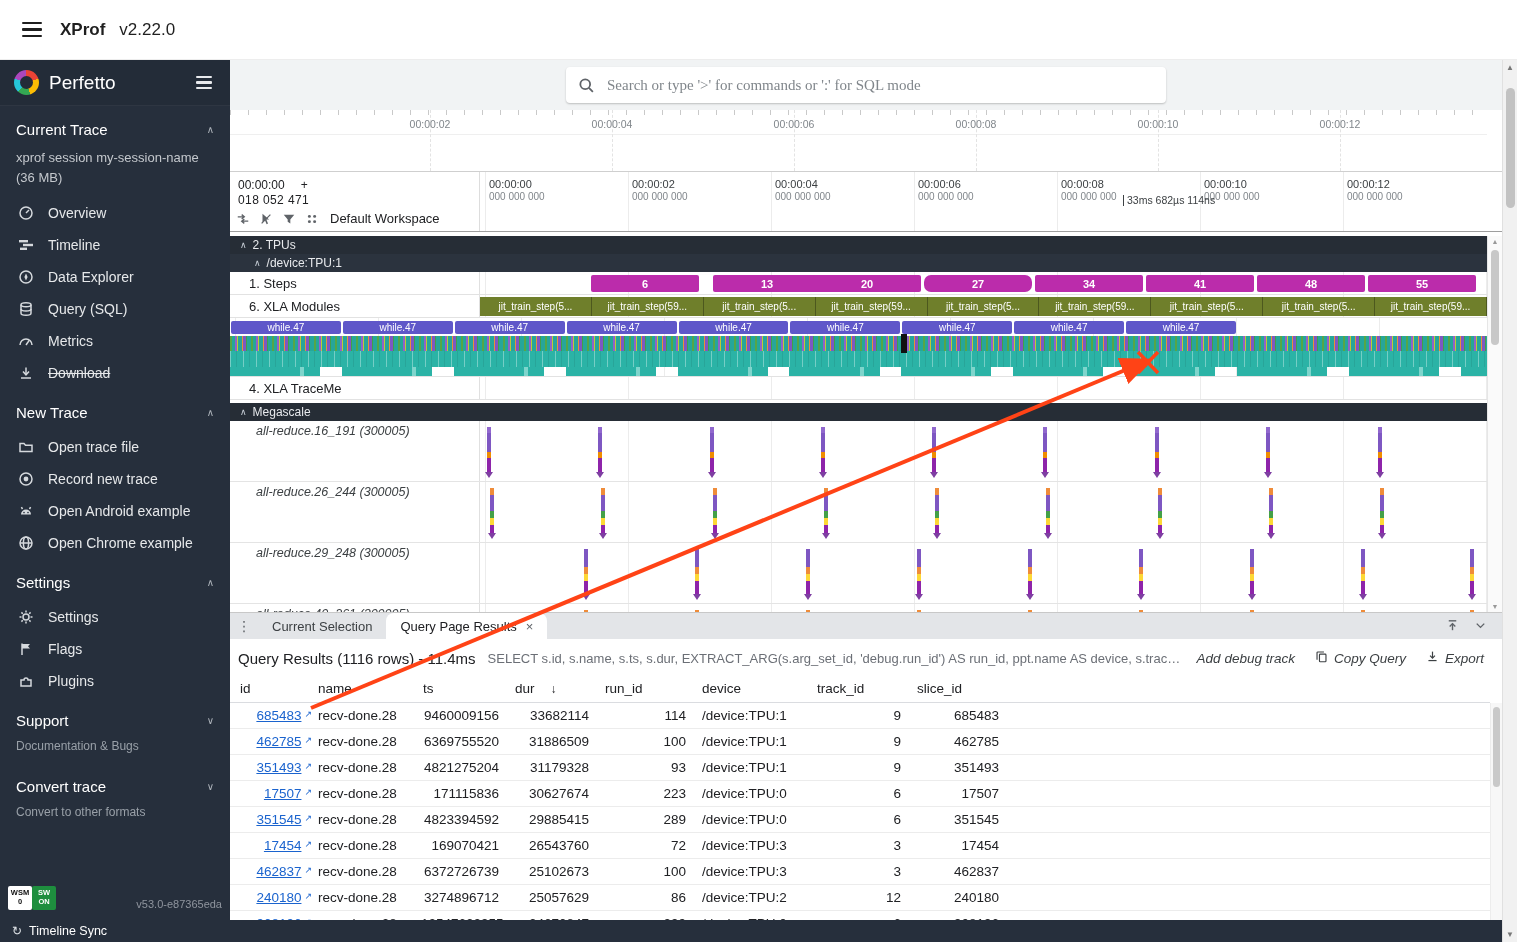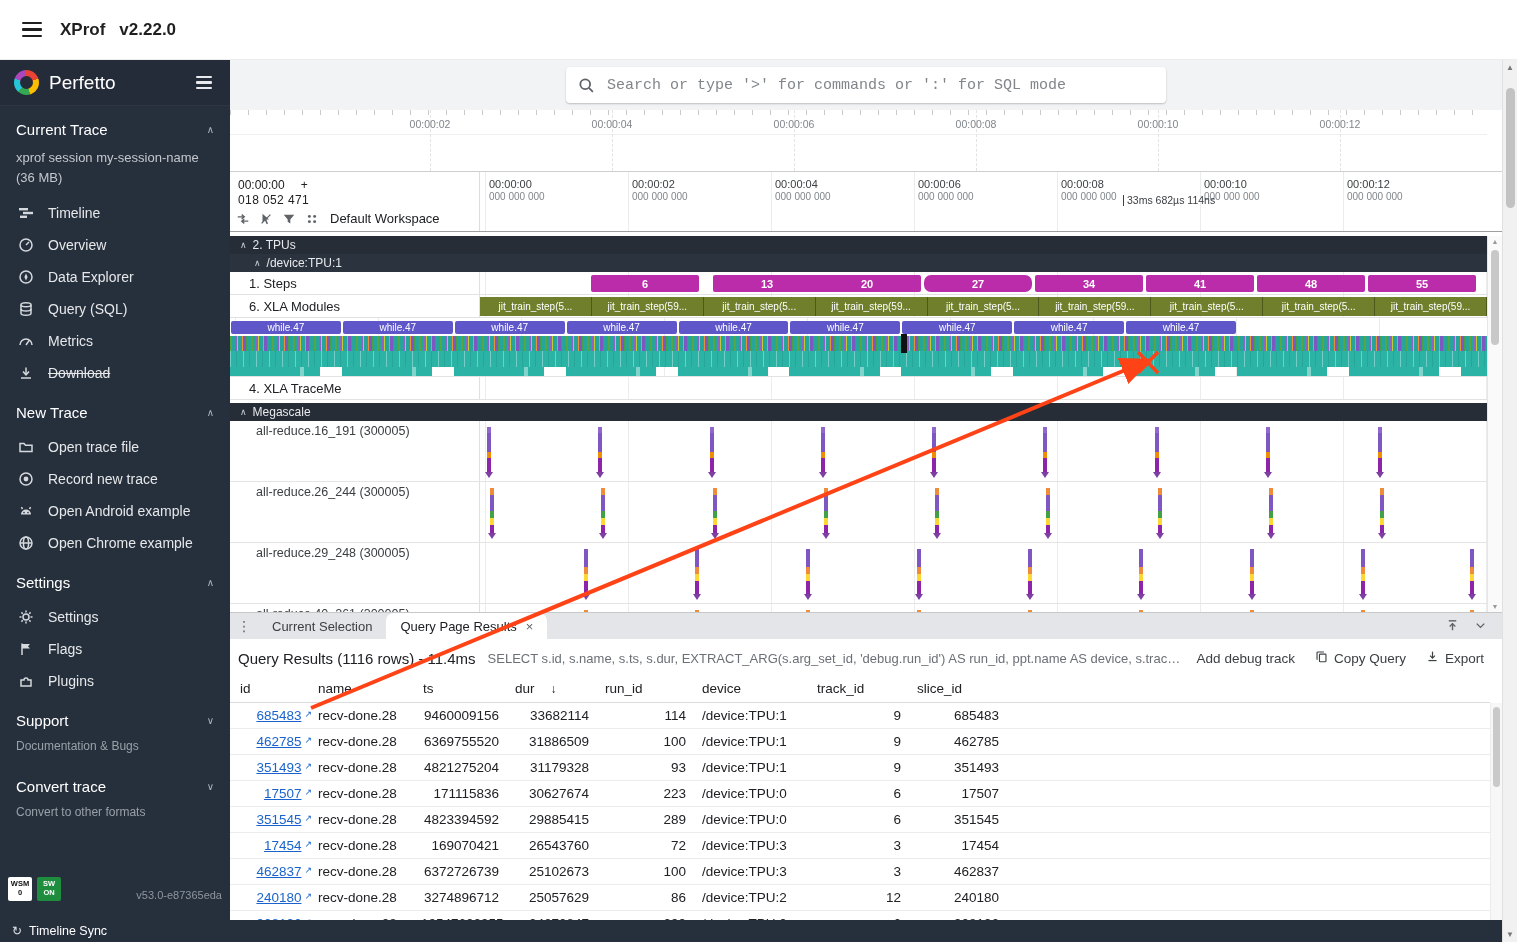--- a/index.html
+++ b/index.html
@@ -4,57 +4,57 @@
 <style>
   html,body{margin:0;padding:0;}
   #screen{position:relative;width:1517px;height:942px;overflow:hidden;background:#fff;
     font-family:"Liberation Sans",sans-serif;-webkit-font-smoothing:antialiased;}
   
   #topbar{position:absolute;left:0;top:0;width:100%;height:60px;background:#fff;border-bottom:1px solid #ededed;
     display:flex;align-items:center;gap:18px;padding-left:22px;box-sizing:border-box;z-index:5;}
   .hamburger{display:inline-flex;flex-direction:column;gap:4px;cursor:pointer;}
   .hamburger i{display:block;width:20px;height:2.6px;background:#1f1f1f;border-radius:1px;}
   .app-title{font-size:17px;font-weight:bold;color:#1f1f1f;}
-  .app-version{font-size:17px;font-weight:bold;color:#1f1f1f;margin-left:-4px;}
+  .app-version{font-size:17px;font-weight:normal;color:#1f1f1f;margin-left:-4px;}
   
   #sidebar{position:absolute;left:0;top:60px;width:230px;height:860px;background:#262f3c;color:#fff;z-index:4;overflow:hidden;}
   .sb-header{height:45px;display:flex;align-items:center;gap:10px;padding:0 14px;background:#232c38;border-bottom:1px solid rgba(255,255,255,.05);}
   .logo{width:25px;height:25px;border-radius:50%;position:relative;flex:0 0 auto;
     background:conic-gradient(#ea4335 0 20%,#fbbc04 20% 45%,#34a853 45% 62%,#26c6da 62% 80%,#ab47bc 80% 100%);}
   .logo::after{content:'';position:absolute;inset:6px;border-radius:50%;background:#232c38;}
   .brand{font-size:19px;flex:1;color:#fff;}
   .sb-menu{display:inline-flex;flex-direction:column;gap:3px;cursor:pointer;padding:4px;}
   .sb-menu i{display:block;width:16px;height:2.2px;background:#e8eaed;border-radius:1px;}
   .sb-section{margin-top:4px;}
   .sb-title{height:38px;display:flex;align-items:center;justify-content:space-between;padding:0 16px;font-size:15px;color:#fff;cursor:pointer;}
   .chev{font-size:10px;color:#aeb4bb;}
   .sb-session{padding:0 16px 10px;font-size:13px;color:#c4c8cd;line-height:1.5;}
   .sb-sub{padding:0 16px 10px;font-size:12px;color:#99a0a8;}
   .sb-item{height:32px;display:flex;align-items:center;gap:12px;padding:0 16px;font-size:14px;color:#e6e8ea;cursor:pointer;}
   .sb-item .ic{width:20px;display:flex;justify-content:center;align-items:center;}
   .sb-item .ic svg{stroke:#d5d9dd;fill:none;stroke-width:1.5;}
   .sb-item.strike .lbl{text-decoration:line-through;}
-  .sb-footer{position:absolute;left:8px;right:8px;bottom:19px;display:flex;align-items:flex-end;gap:5px;}
+  .sb-footer{position:absolute;left:8px;right:8px;bottom:10px;display:flex;align-items:flex-end;}
   .chip{width:24px;height:24px;border-radius:2px;display:flex;flex-direction:column;align-items:center;justify-content:center;
     font-size:7.5px;line-height:1.15;font-weight:bold;}
   .chip.wsm{background:#fff;color:#111;}
   .chip.sw{background:#1e8e3e;color:#fff;}
   .sb-version{margin-left:auto;font-size:11px;color:#8f959e;}
   
   #statusbar{position:absolute;left:0;top:920px;width:1502px;height:22px;background:#262f3c;color:#fff;
     display:flex;align-items:center;gap:7px;padding-left:12px;box-sizing:border-box;font-size:12.5px;z-index:6;}
   .sync-ic{font-size:12px;color:#dfe3e7;}
   
   #main{position:absolute;left:230px;top:60px;width:1272px;height:860px;background:#fff;overflow:hidden;}
   
   #searchbar{position:absolute;left:0;top:0;width:100%;height:50px;background:#f1f3f4;}
   .searchbox{position:absolute;left:336px;top:7px;width:600px;height:36px;background:#fff;border-radius:4px;
     box-shadow:0 1px 2px rgba(0,0,0,.22);display:flex;align-items:center;gap:10px;padding:0 12px;box-sizing:border-box;}
   .searchbox svg{flex:0 0 auto;}
-  .searchbox input{border:none;outline:none;flex:1;font-size:15px;color:#202124;font-family:Liberation Mono, monospace;background:transparent;}
+  .searchbox input{border:none;outline:none;flex:1;font-size:15px;color:#202124;font-family:Liberation Serif, serif;background:transparent;}
   .searchbox input::placeholder{color:#80868b;}
   
   #overview{position:absolute;left:0;top:50px;width:100%;height:62px;background:#fff;border-bottom:1px solid #cfcfcf;box-sizing:border-box;}
   .ov-ticks{position:absolute;left:0;top:0;right:15px;height:5px;
     background:repeating-linear-gradient(90deg,#c9c9c9 0 1px,transparent 1px 18px);}
   .ov-sep{position:absolute;left:0;right:15px;top:24px;height:1px;background:#efefef;}
   #overview-marks{position:absolute;inset:0;}
   .ov-grid{position:absolute;top:0;bottom:0;border-left:1px dashed #e3e3e3;}
   .ov-label{position:absolute;top:8px;transform:translateX(-50%);font-size:10.5px;color:#80868b;white-space:nowrap;}
   
@@ -96,21 +96,21 @@
   .stripe-row{position:absolute;left:0;right:0;top:18px;height:15px;
     background:repeating-linear-gradient(90deg,#56a646 0 2px,#26a69a 2px 5px,#9162c9 5px 7px,#c0ca33 7px 8px,#26a69a 8px 12px,#e8923a 12px 13px,#7e57c2 13px 16px,#43a047 16px 17px,#26a69a 17px 21px);}
   .teal-row{position:absolute;left:0;right:0;top:33px;height:16px;background-color:#2bb3a6;
     background-image:repeating-linear-gradient(90deg,rgba(255,255,255,.35) 0 1px,transparent 1px 6px,rgba(0,0,0,.08) 6px 7px,transparent 7px 13px);}
   .teal-bottom{position:absolute;left:0;right:0;top:49px;height:9px;
     background:repeating-linear-gradient(90deg,#2bb3a6 0 70px,#7fd5cc 70px 74px,#2bb3a6 74px 90px,transparent 90px 111.9px);}
   .black-slice{position:absolute;left:671px;top:16px;width:6px;height:19px;background:#111;cursor:pointer;}
   #megascale-rows{width:calc(100% - 15px);height:191px;overflow:hidden;}
   .msrow{height:60px;display:flex;border-bottom:1px solid #e4e4e4;background:#fff;}
   .mslabel{width:250px;flex:0 0 auto;box-sizing:border-box;padding:3px 4px 0 26px;font-size:12.5px;color:#3c4043;
-    border-right:1px solid #e0e0e0;overflow:hidden;white-space:nowrap;}
+    border-right:1px solid #e0e0e0;overflow:hidden;white-space:nowrap;font-style:italic;}
   .mscontent{flex:1;position:relative;overflow:hidden;
     background:repeating-linear-gradient(90deg,#ececec 0 1px,transparent 1px 143px);background-position:5px 0;}
   .tick{position:absolute;top:6px;width:4px;height:46px;cursor:pointer;}
   .tick::after{content:'';position:absolute;left:-2px;bottom:-5px;border-left:4px solid transparent;border-right:4px solid transparent;border-top:6px solid #7e3fa2;}
   .t0{background:linear-gradient(180deg,#9168ce 0 12%,#7e57c2 12% 55%,#ef8c00 55% 68%,#8e24aa 68% 100%);}
   .t1,.t3{background:linear-gradient(180deg,#ef8c3a 0 15%,#7e57c2 15% 50%,#43a047 50% 65%,#fdd835 65% 80%,#8e24aa 80% 100%);}
   .t2{background:linear-gradient(180deg,#7e57c2 0 40%,#ef8c3a 40% 55%,#fdd835 55% 70%,#8e24aa 70% 100%);}
   
   #track-scrollbar{position:absolute;right:0;top:4px;bottom:0;width:15px;background:#fafafa;border-left:1px solid #e6e6e6;box-sizing:border-box;}
   #track-scrollbar .arr{position:absolute;left:0;right:0;text-align:center;font-size:7px;color:#999;}
@@ -121,21 +121,21 @@
   .kebab{width:28px;text-align:center;font-size:14px;color:#5f6368;cursor:pointer;}
   .tab{height:26px;display:flex;align-items:center;padding:0 14px;font-size:13px;color:#3c4043;gap:9px;cursor:pointer;white-space:nowrap;}
   .tab.active{background:#fff;border-radius:8px 8px 0 0;color:#202124;}
   .closex{font-size:13px;color:#5f6368;}
   .tb-ic{position:absolute;top:5px;color:#5f6368;cursor:pointer;}
   .tb-up{right:42px;}
   .tb-col{right:14px;}
   .qsummary{display:flex;align-items:center;gap:12px;padding:9px 14px 0 8px;}
   .qtitle{font-size:15px;color:#202124;white-space:nowrap;}
   .qsql{flex:1;font-size:13px;color:#6b6f76;white-space:nowrap;overflow:hidden;text-overflow:ellipsis;}
-  .qbtn{background:none;border:none;font-family:inherit;font-size:13.5px;color:#3c4043;display:flex;align-items:center;gap:6px;cursor:pointer;white-space:nowrap;padding:2px 4px;}
+  .qbtn{background:none;border:none;font-family:inherit;font-size:13.5px;color:#3c4043;display:flex;align-items:center;gap:6px;cursor:pointer;white-space:nowrap;padding:2px 4px;font-style:italic;}
   #query-header{position:absolute;left:0;top:62px;right:12px;height:27px;display:grid;
     grid-template-columns:78px 105px 92px 90px 97px 115px 100px 98px 1fr;align-items:center;
     padding-left:8px;border-bottom:1px solid #dadce0;font-size:13.5px;color:#202124;}
   #query-rows{position:absolute;left:0;top:90px;right:12px;bottom:0;overflow:hidden;}
   .qrow{display:grid;grid-template-columns:78px 105px 92px 90px 97px 115px 100px 98px 1fr;height:25px;align-items:center;
     border-bottom:1px solid #ececec;padding-left:8px;font-size:13.5px;color:#202124;cursor:pointer;}
   .cell{overflow:hidden;white-space:nowrap;}
   .cell.num{text-align:right;padding-right:14px;}
   .cell.txt{padding-left:2px;}
   .cell.id{text-align:right;padding-right:4px;}
@@ -180,35 +180,35 @@
 
     <div class="sb-section">
       <div class="sb-title">
         <span>Current Trace</span>
         <span class="chev">∧</span>
       </div>
       <div class="sb-session">xprof session my-session-name (36 MB)</div>
       <div class="sb-item">
         <span class="ic">
             <svg width="16" height="16" viewBox="0 0 16 16">
+              <circle cx="8" cy="8" r="6"></circle>
+              <path d="M8,8 L11,5"></path>
+            </svg>
+          </span>
+        <span class="lbl">Overview</span>
+      </div>
+      <div class="sb-item">
+        <span class="ic">
+            <svg width="16" height="16" viewBox="0 0 16 16">
               <rect x="1" y="3" width="9" height="2.4" fill="#d5d9dd" stroke="none"></rect>
               <rect x="5" y="6.8" width="10" height="2.4" fill="#d5d9dd" stroke="none"></rect>
               <rect x="2" y="10.6" width="7" height="2.4" fill="#d5d9dd" stroke="none"></rect>
             </svg>
           </span>
         <span class="lbl">Timeline</span>
-      </div>
-      <div class="sb-item">
-        <span class="ic">
-            <svg width="16" height="16" viewBox="0 0 16 16">
-              <circle cx="8" cy="8" r="6"></circle>
-              <path d="M8,8 L11,5"></path>
-            </svg>
-          </span>
-        <span class="lbl">Overview</span>
       </div>
       <div class="sb-item">
         <span class="ic">
             <svg width="16" height="16" viewBox="0 0 16 16">
               <circle cx="8" cy="8" r="6"></circle>
               <path d="M8,4.5 L9.6,8 L8,11.5 L6.4,8 Z" fill="#d5d9dd" stroke="none"></path>
             </svg>
           </span>
         <span class="lbl">Data Explorer</span>
       </div>

